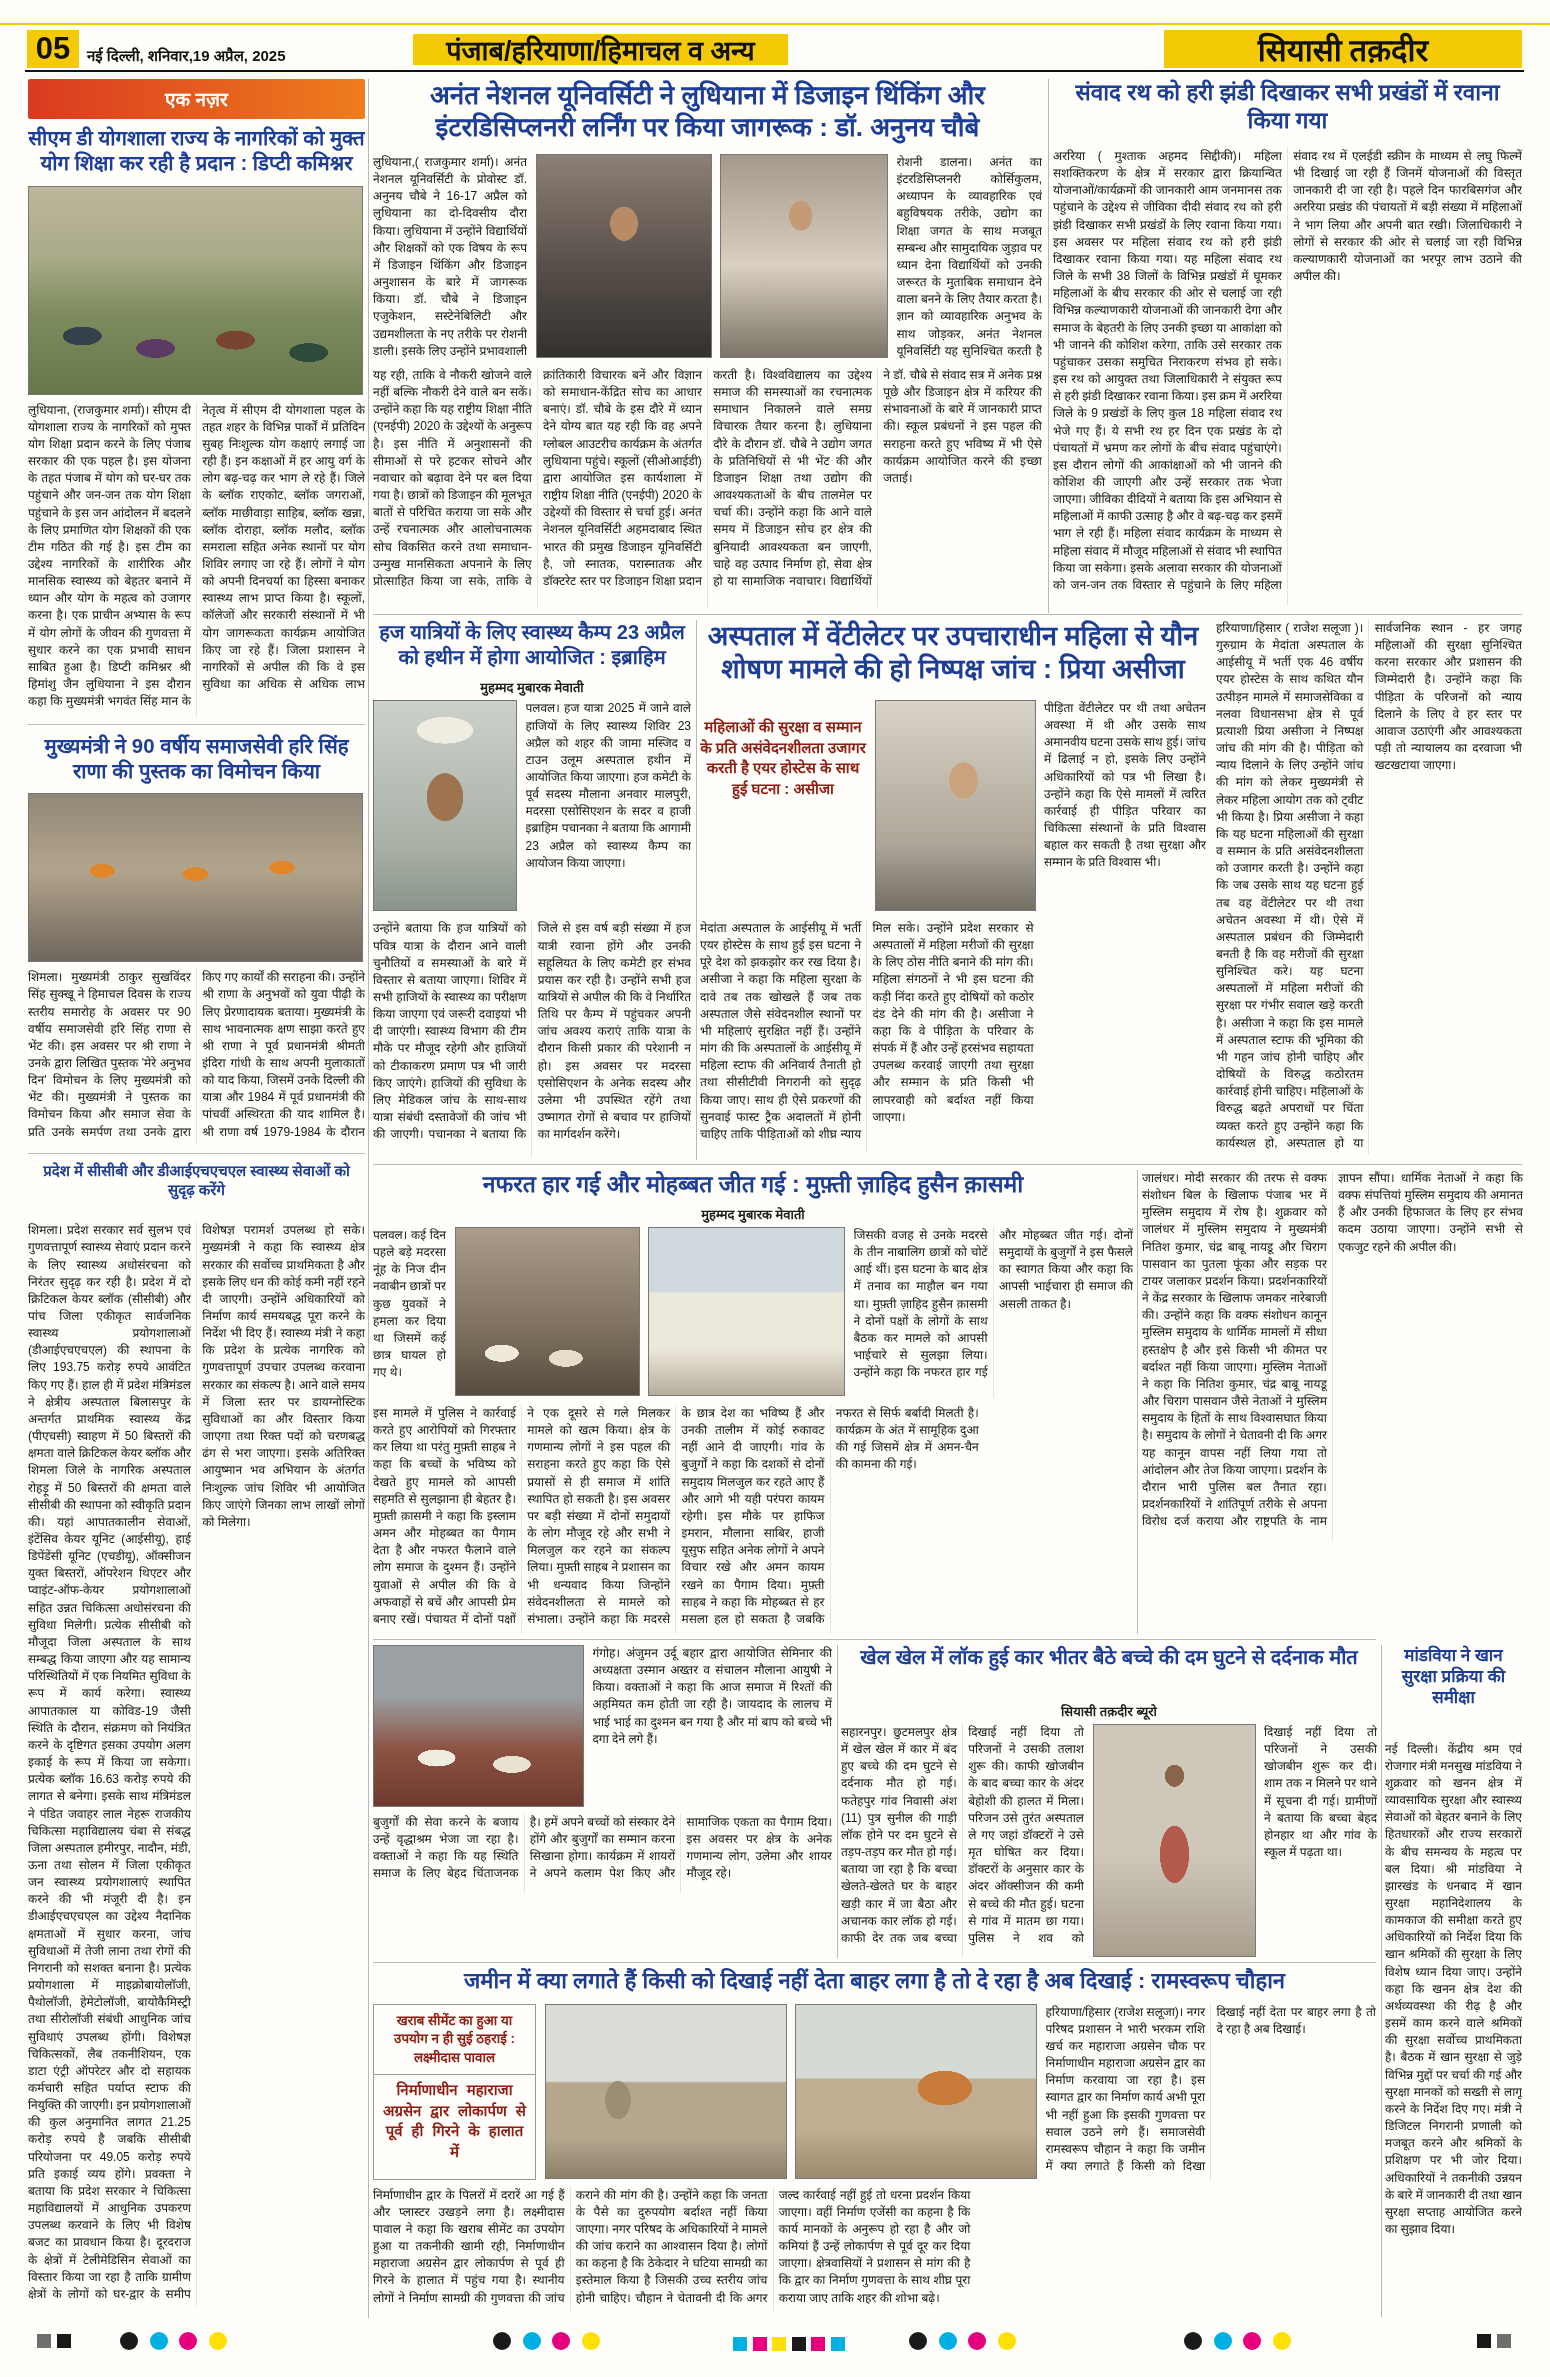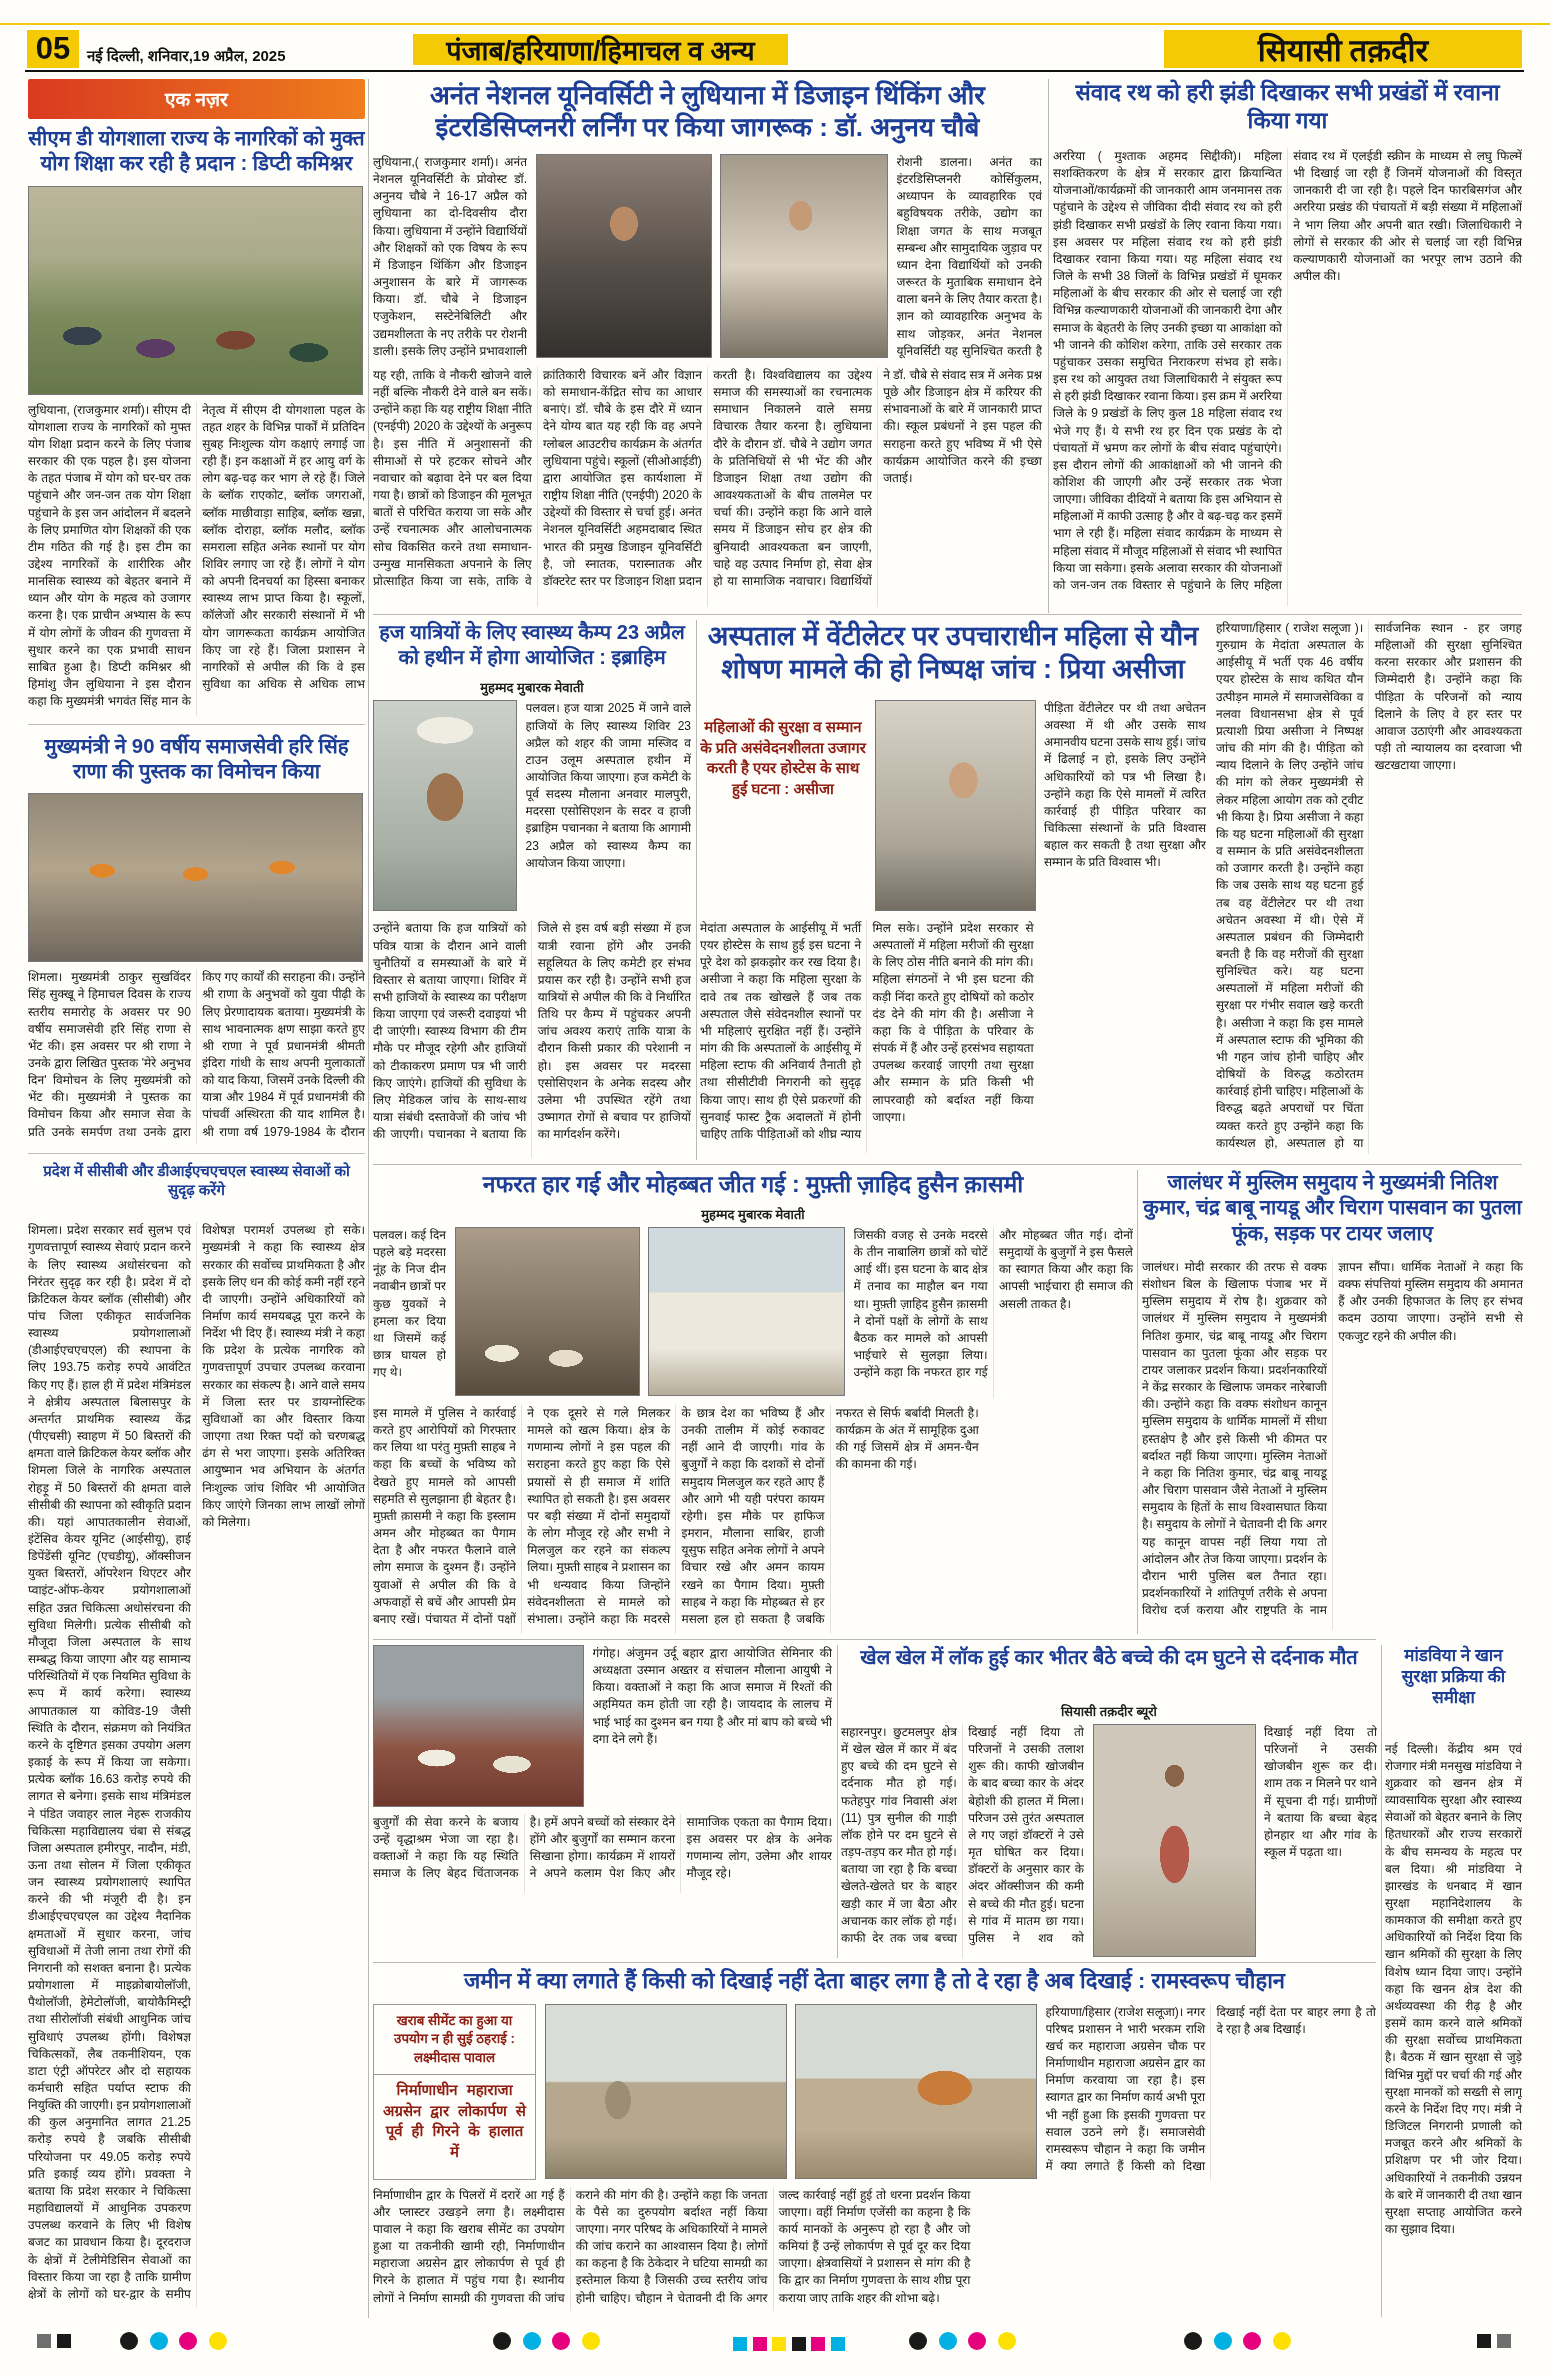--- a/index.html
+++ b/index.html
@@ -117,21 +117,20 @@
     <div class="row" style="height:171px;margin-bottom:7px;">
       <div class="body-text" style="width:73px;height:171px;">पलवल। कई दिन पहले बड़े मदरसा नूंह के निज दीन नवाबीन छात्रों पर कुछ युवकों ने हमला कर दिया था जिसमें कई छात्र घायल हो गए थे।</div>
       <div class="photo ph-nafrat1" style="width:185px;height:169px;"></div>
       <div class="photo ph-nafrat2" style="width:197px;height:169px;"></div>
       <div class="body-text cols-2" style="flex:1;height:171px;">जिसकी वजह से उनके मदरसे के तीन नाबालिग छात्रों को चोटें आई थीं। इस घटना के बाद क्षेत्र में तनाव का माहौल बन गया था। मुफ़्ती ज़ाहिद हुसैन क़ासमी ने दोनों पक्षों के लोगों के साथ बैठक कर मामले को आपसी भाईचारे से सुलझा लिया। उन्होंने कहा कि नफरत हार गई और मोहब्बत जीत गई। दोनों समुदायों के बुजुर्गों ने इस फैसले का स्वागत किया और कहा कि आपसी भाईचारा ही समाज की असली ताकत है।</div>
     </div>
     <div class="body-text cols-5" style="height:233px;">इस मामले में पुलिस ने कार्रवाई करते हुए आरोपियों को गिरफ्तार कर लिया था परंतु मुफ़्ती साहब ने कहा कि बच्चों के भविष्य को देखते हुए मामले को आपसी सहमति से सुलझाना ही बेहतर है। मुफ़्ती क़ासमी ने कहा कि इस्लाम अमन और मोहब्बत का पैगाम देता है और नफरत फैलाने वाले लोग समाज के दुश्मन हैं। उन्होंने युवाओं से अपील की कि वे अफवाहों से बचें और आपसी प्रेम बनाए रखें। पंचायत में दोनों पक्षों ने एक दूसरे से गले मिलकर मामले को खत्म किया। क्षेत्र के गणमान्य लोगों ने इस पहल की सराहना करते हुए कहा कि ऐसे प्रयासों से ही समाज में शांति स्थापित हो सकती है। इस अवसर पर बड़ी संख्या में दोनों समुदायों के लोग मौजूद रहे और सभी ने मिलजुल कर रहने का संकल्प लिया। मुफ़्ती साहब ने प्रशासन का भी धन्यवाद किया जिन्होंने संवेदनशीलता से मामले को संभाला। उन्होंने कहा कि मदरसे के छात्र देश का भविष्य हैं और उनकी तालीम में कोई रुकावट नहीं आने दी जाएगी। गांव के बुजुर्गों ने कहा कि दशकों से दोनों समुदाय मिलजुल कर रहते आए हैं और आगे भी यही परंपरा कायम रहेगी। इस मौके पर हाफिज इमरान, मौलाना साबिर, हाजी यूसुफ सहित अनेक लोगों ने अपने विचार रखे और अमन कायम रखने का पैगाम दिया। मुफ़्ती साहब ने कहा कि मोहब्बत से हर मसला हल हो सकता है जबकि नफरत से सिर्फ बर्बादी मिलती है। कार्यक्रम के अंत में सामूहिक दुआ की गई जिसमें क्षेत्र में अमन-चैन की कामना की गई।</div>
   </section>
 
   <section class="abs" style="left:1142px;top:1170px;width:381px;height:464px;overflow:hidden;">
-    <h2 class="headline" style="font-size:20.4px;height:82px;margin-bottom:7px;">जालंधर में मुस्लिम समुदाय ने मुख्यमंत्री नितिश कुमार, चंद्र बाबू नायडू और चिराग पासवान का पुतला फूंक, सड़क पर टायर जलाए</h2>
     <div class="body-text cols-2" style="height:371px;">जालंधर। मोदी सरकार की तरफ से वक्फ संशोधन बिल के खिलाफ पंजाब भर में मुस्लिम समुदाय में रोष है। शुक्रवार को जालंधर में मुस्लिम समुदाय ने मुख्यमंत्री नितिश कुमार, चंद्र बाबू नायडू और चिराग पासवान का पुतला फूंका और सड़क पर टायर जलाकर प्रदर्शन किया। प्रदर्शनकारियों ने केंद्र सरकार के खिलाफ जमकर नारेबाजी की। उन्होंने कहा कि वक्फ संशोधन कानून मुस्लिम समुदाय के धार्मिक मामलों में सीधा हस्तक्षेप है और इसे किसी भी कीमत पर बर्दाश्त नहीं किया जाएगा। मुस्लिम नेताओं ने कहा कि नितिश कुमार, चंद्र बाबू नायडू और चिराग पासवान जैसे नेताओं ने मुस्लिम समुदाय के हितों के साथ विश्वासघात किया है। समुदाय के लोगों ने चेतावनी दी कि अगर यह कानून वापस नहीं लिया गया तो आंदोलन और तेज किया जाएगा। प्रदर्शन के दौरान भारी पुलिस बल तैनात रहा। प्रदर्शनकारियों ने शांतिपूर्ण तरीके से अपना विरोध दर्ज कराया और राष्ट्रपति के नाम ज्ञापन सौंपा। धार्मिक नेताओं ने कहा कि वक्फ संपत्तियां मुस्लिम समुदाय की अमानत हैं और उनकी हिफाजत के लिए हर संभव कदम उठाया जाएगा। उन्होंने सभी से एकजुट रहने की अपील की।</div>
   </section>
 
   <section class="abs" style="left:373px;top:1645px;width:459px;height:313px;overflow:hidden;">
     <div class="row" style="height:163px;margin-bottom:5.6px;">
       <div class="photo ph-bhai" style="width:211px;height:162px;"></div>
       <div class="body-text" style="flex:1;height:163px;">गंगोह। अंजुमन उर्दू बहार द्वारा आयोजित सेमिनार की अध्यक्षता उस्मान अख्तर व संचालन मौलाना आयुषी ने किया। वक्ताओं ने कहा कि आज समाज में रिश्तों की अहमियत कम होती जा रही है। जायदाद के लालच में भाई भाई का दुश्मन बन गया है और मां बाप को बच्चे भी दगा देने लगे हैं।</div>
     </div>
     <div class="body-text cols-3" style="height:79px;">बुजुर्गों की सेवा करने के बजाय उन्हें वृद्धाश्रम भेजा जा रहा है। वक्ताओं ने कहा कि यह स्थिति समाज के लिए बेहद चिंताजनक है। हमें अपने बच्चों को संस्कार देने होंगे और बुजुर्गों का सम्मान करना सिखाना होगा। कार्यक्रम में शायरों ने अपने कलाम पेश किए और सामाजिक एकता का पैगाम दिया। इस अवसर पर क्षेत्र के अनेक गणमान्य लोग, उलेमा और शायर मौजूद रहे।</div>
   </section>

